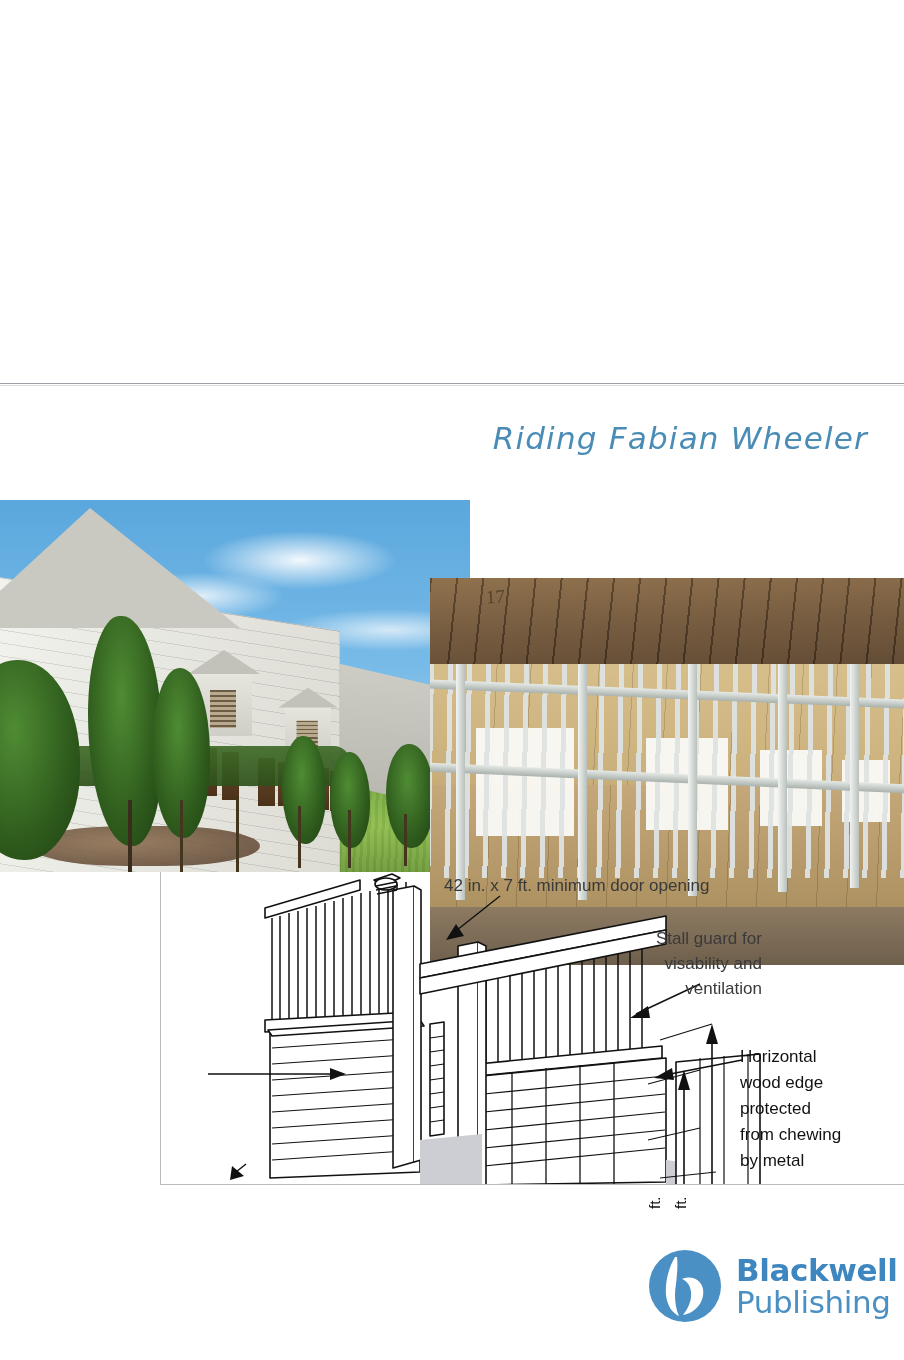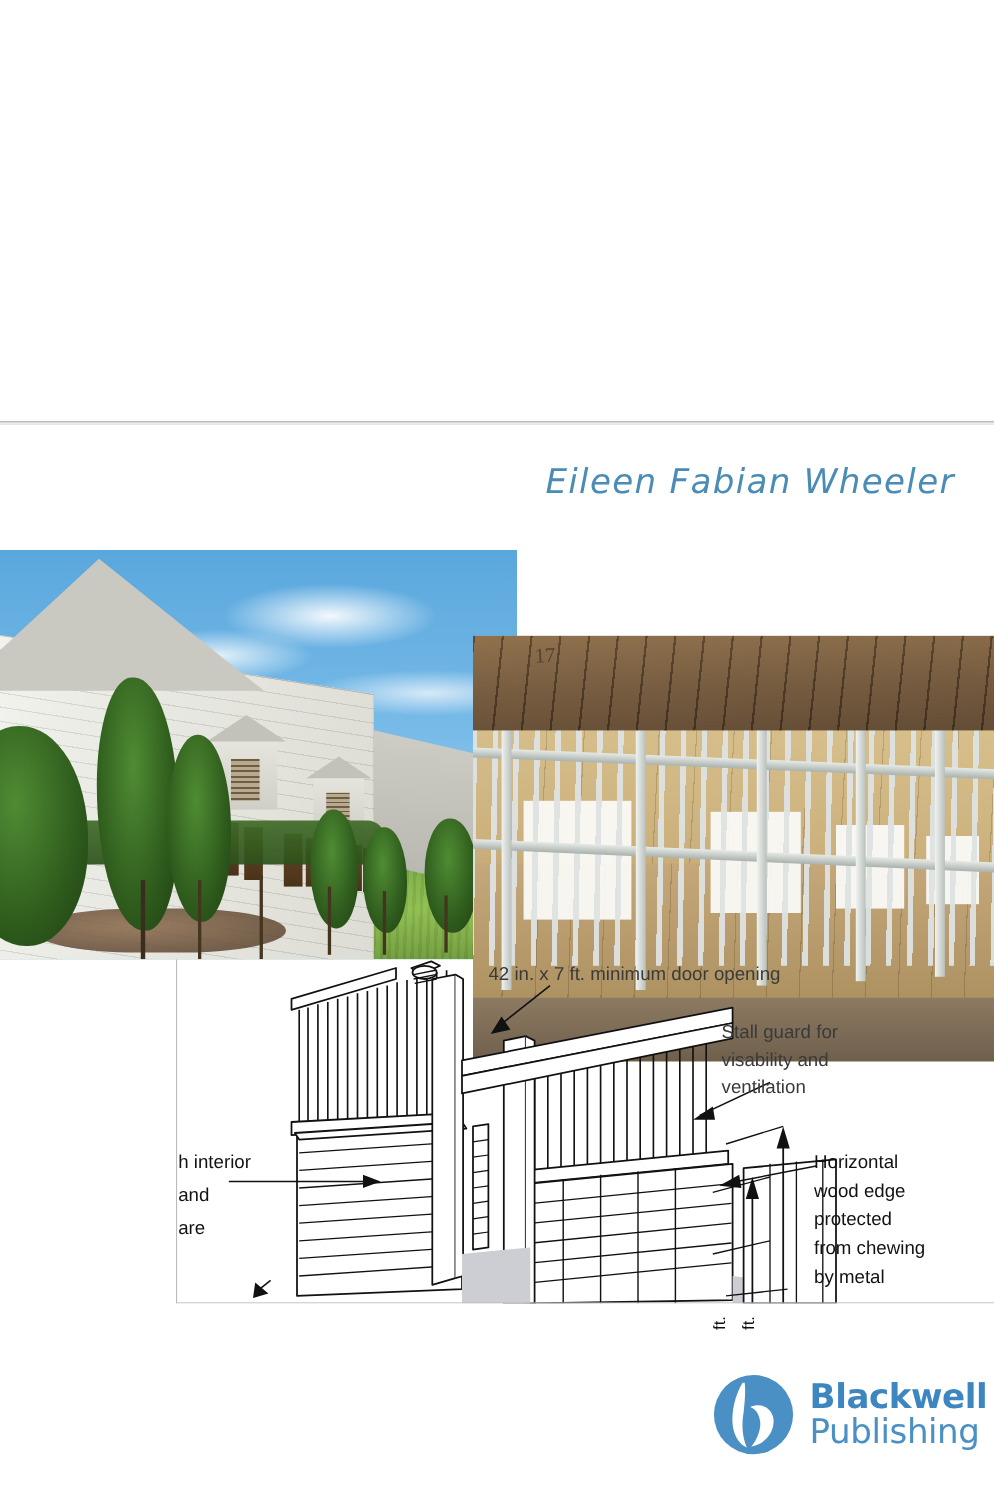--- a/index.html
+++ b/index.html
@@ -292,21 +292,21 @@
   }
 
   .dlabel {
     position: absolute;
     font-family: "Liberation Sans", sans-serif;
     font-size: 17px;
     color: #121212;
     line-height: 23px;
     white-space: pre-line;
   }
-  .dlabel.on-photo { color: #3a3a3a; }
+  .dlabel.on-photo { color: #3a3a3a; text-align: right; }
   .dlabel.vert {
     transform: rotate(-90deg);
     transform-origin: left bottom;
     font-size: 15px;
   }
 
   
   .publisher {
     position: absolute;
     left: 648px; top: 1238px;
@@ -343,21 +343,21 @@
 </style>
 </head>
 <body>
 
 <div id="cover">
 
 
   <div class="rule-top"></div>
   <div class="rule-top-2"></div>
 
-  <div class="author">Eileen Fabian Wheeler</div>
+  <div class="author">Riding Fabian Wheeler</div>
 
   <div class="photo-exterior">
     <div class="pe-sky"></div>
     <div class="pe-grass"></div>
 
     <div class="pe-roof"></div>
     <div class="pe-barn">
       <div class="pe-barn-lines"></div>
     </div>
     <div class="pe-gable"></div>
@@ -568,23 +568,20 @@
   <div class="dlabel" style="left:740px; top:1044px; line-height:26px;">Horizontal
 wood edge
 protected
 from chewing
 by metal</div>
 
   <div class="dlabel on-photo" style="left:656px; top:926px; line-height:25px;">Stall guard for
 visability and
 ventilation</div>
 
-  <div class="dlabel" style="left:162px; top:1042px; line-height:30px;">h interior
-and
-are</div>
 
   <div class="dlabel vert" style="left:666px; top:1186px;">ft.</div>
 
   <div class="dlabel vert" style="left:692px; top:1186px;">ft.</div>
 
   <div class="publisher">
     <div class="pub-mark">
       <svg width="74" height="74" viewBox="0 0 74 74">
         <circle cx="37" cy="37" r="36" fill="#4a90c4"></circle>
         <path d="M27 8 C20 20 17 34 18 46 C19 56 24 64 31 67 C27 58 26 46 28 35 C29 26 30 16 29 8 Z" fill="#ffffff"></path>

